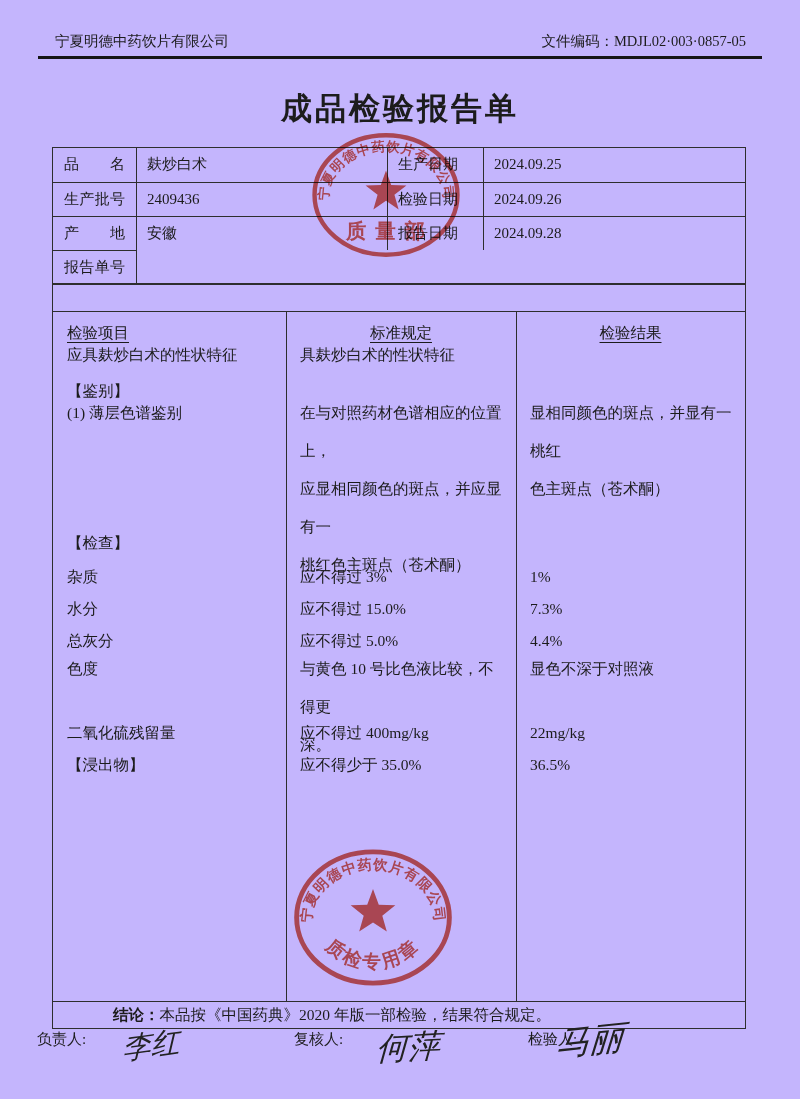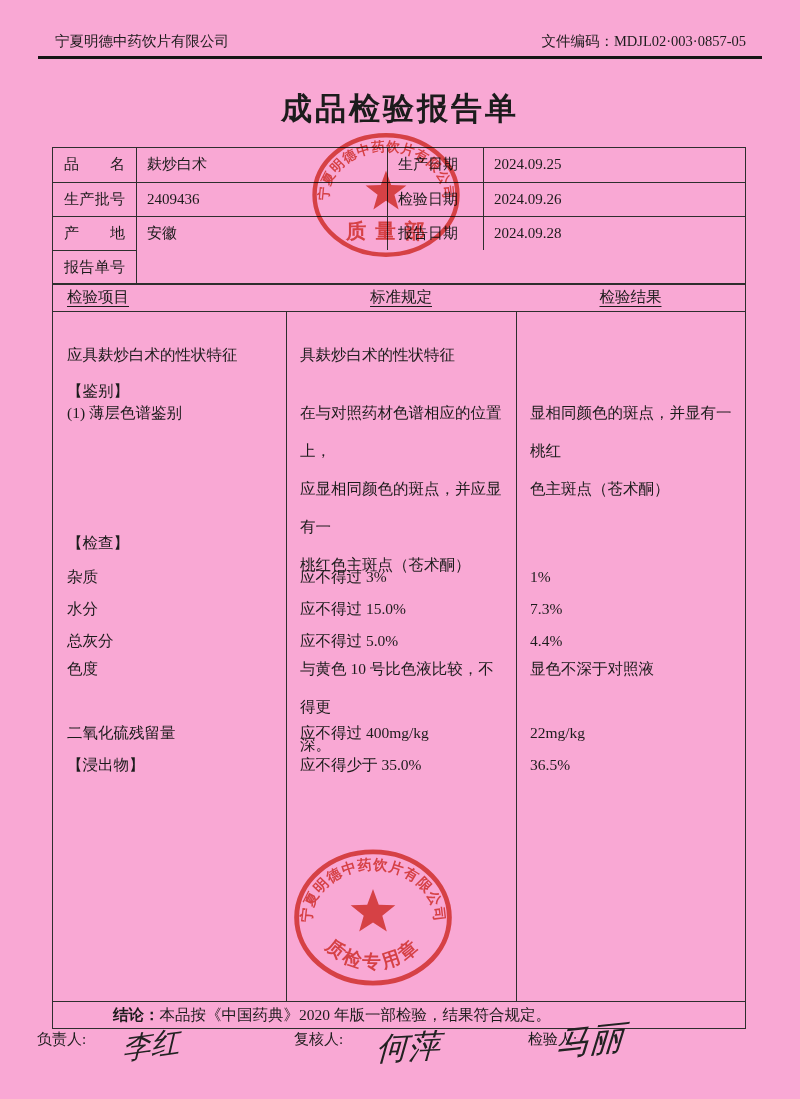--- a/index.html
+++ b/index.html
@@ -1,17 +1,17 @@
 <!DOCTYPE html>
 <html><head>
 <meta charset="utf-8">
 <style>
   html,body { margin:0; padding:0; background:#ffffff; }
   .page {
-    position:relative; width:800px; height:1099px; background:#f9a8d4;
+    position:relative; width:800px; height:1099px; background:#c4b5fd;
     font-family:"Liberation Serif","DejaVu Serif",serif; color:#1c1c1c;
     overflow:hidden;
   }
   
   .hdr-company { position:absolute; left:55px; top:32px; font-size:14.5px; }
   .hdr-code    { position:absolute; right:54px; top:32px; font-size:14.5px; }
   .hdr-rule    { position:absolute; left:38px; right:38px; top:56px; height:3px; background:#161616; }
   
   .title { position:absolute; left:0; right:0; top:88px; text-align:center;
            font-size:31px; font-weight:bold; letter-spacing:3px; }
@@ -25,21 +25,21 @@
   .ic { line-height:33px; padding-left:10px; box-sizing:border-box; overflow:hidden; }
   .ic-label { padding:0 11px; text-align:justify; text-align-last:justify; border-right:1px solid #2e2e2e; }
   .ic-bt { border-top:1px solid #2e2e2e; }
   .ic-bl { border-left:1px solid #2e2e2e; }
   .ic-span { grid-column:2 / 5; }
   
   .rt { position:absolute; left:52px; top:283px; width:694px; box-sizing:border-box;
         border:1px solid #2e2e2e; font-size:15.5px; }
   .rt-head { display:grid; grid-template-columns:233px 230px 229px; height:27px;
              line-height:26px; border-bottom:1px solid #2e2e2e; }
-  .rt-head .hc { text-decoration:underline; text-underline-offset:4px; }
+  .rt-head .hc { text-decoration:underline; text-underline-offset:4px;margin-top:36px; }
   .hc1 { padding-left:14px; }
   .hc2,.hc3 { text-align:center; }
   .rt-body { position:relative; height:689px; }
   .vline { position:absolute; top:0; bottom:0; width:1px; background:#2e2e2e; }
   .vl1 { left:233px; } .vl2 { left:463px; }
   .rt-row { position:absolute; left:0; right:0; display:grid;
             grid-template-columns:233px 230px 229px; line-height:38px; }
   .rc { padding-left:14px; padding-right:10px; white-space:pre-line; box-sizing:border-box; }
   .rt-concl { height:26px; line-height:25px; border-top:1px solid #2e2e2e; padding-left:12px; }
   .concl-label { font-weight:bold;margin-left:48px; }

